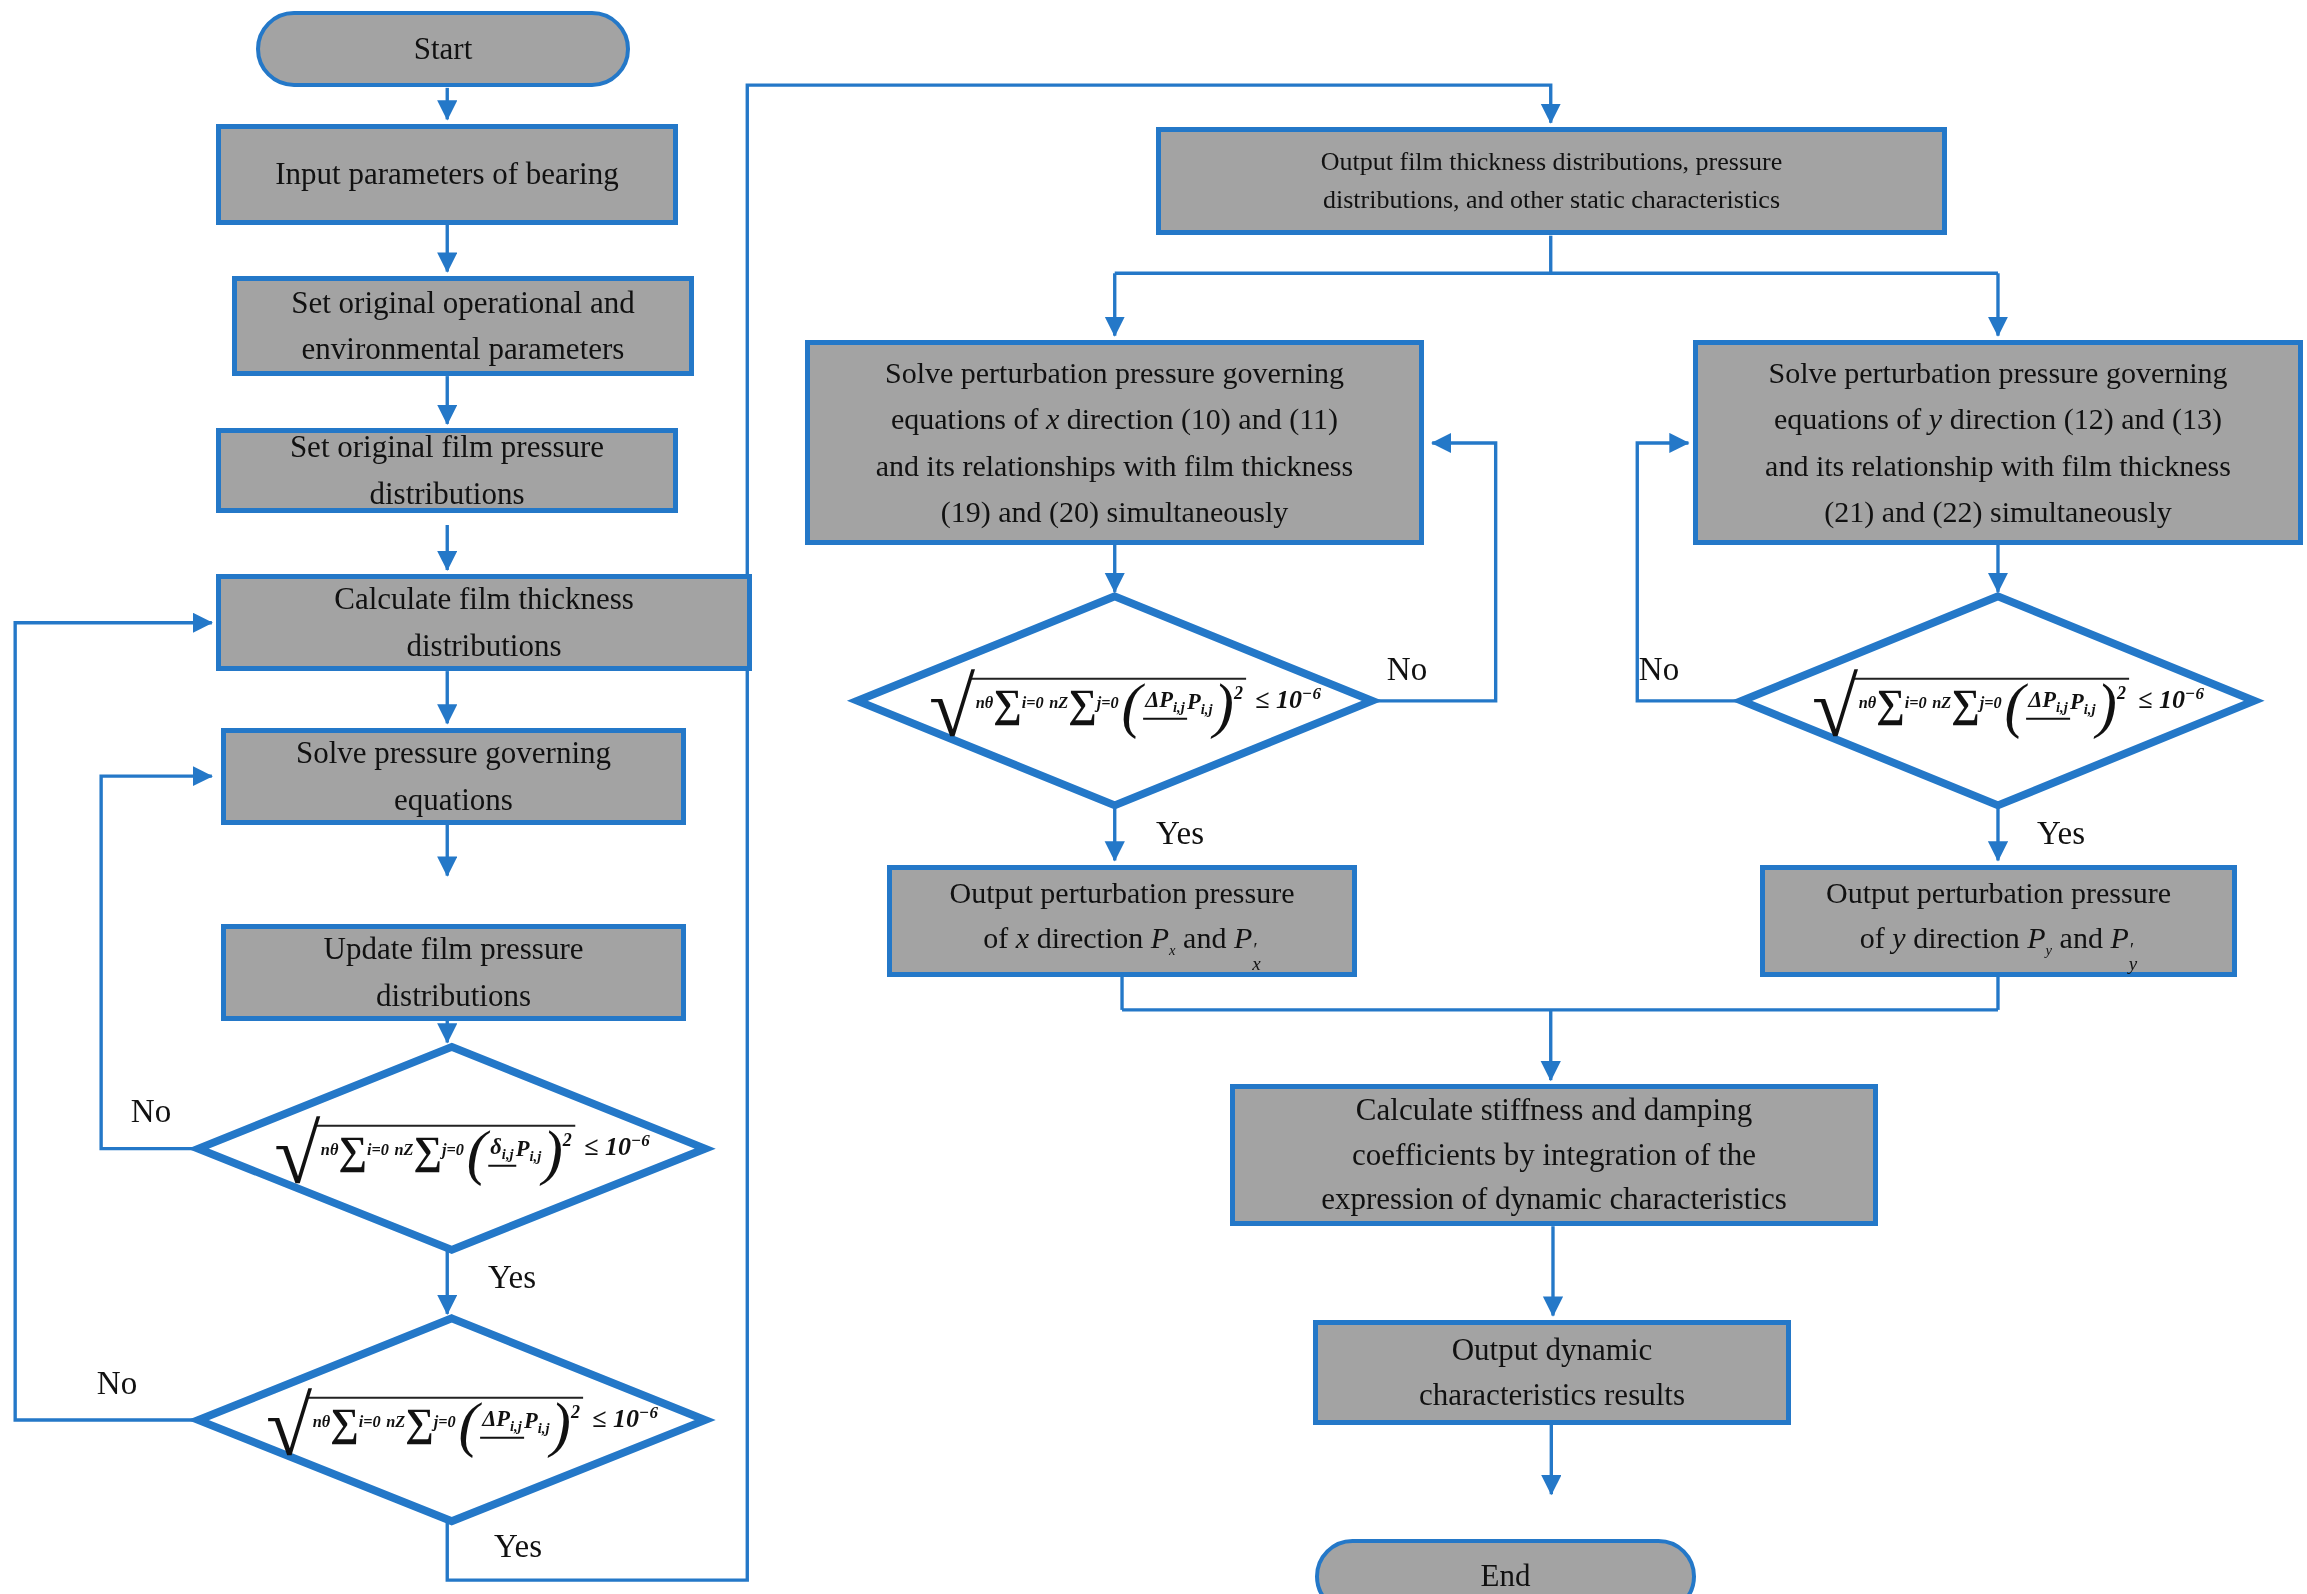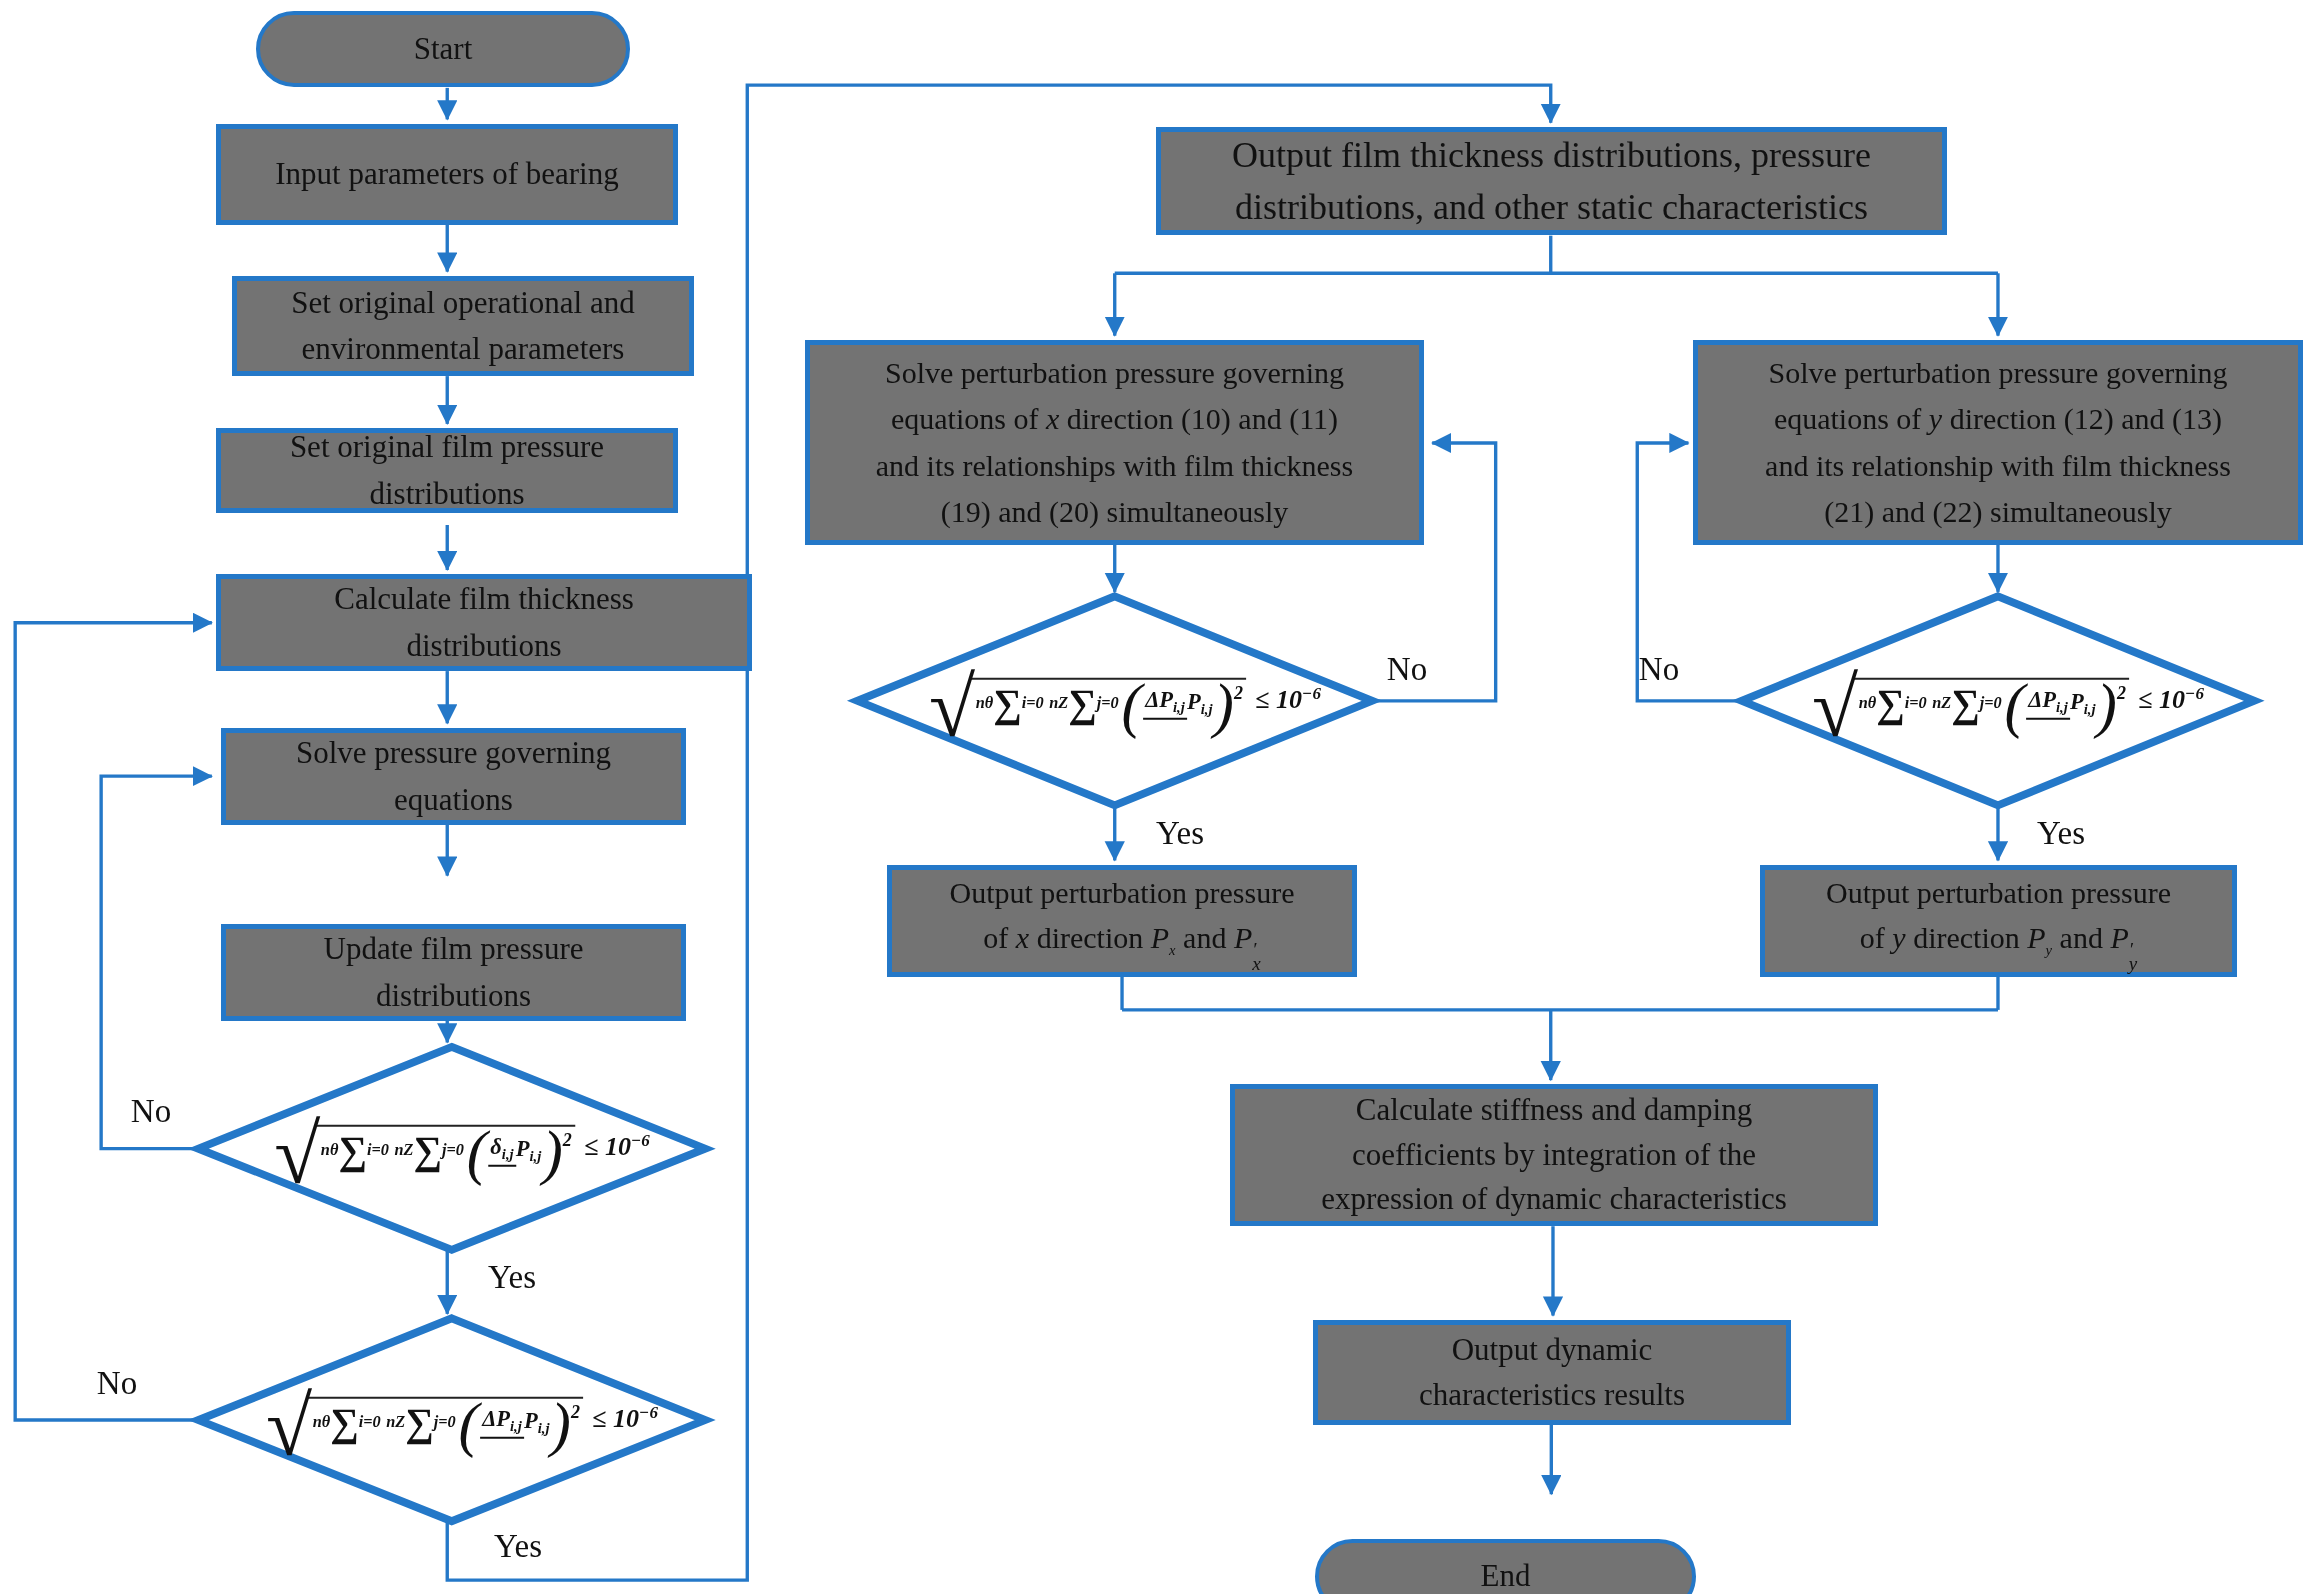--- a/index.html
+++ b/index.html
@@ -1,19 +1,19 @@
 <!DOCTYPE html>
 <html style="font-size:9px"><head>
 <meta charset="utf-8">
 <style>
   html,body{margin:0;padding:0;background:#ffffff;}
   .canvas{position:relative;width:2307px;height:1595px;background:#ffffff;overflow:hidden;
           font-family:"Liberation Serif",serif;color:#111111;}
   svg.wires{position:absolute;left:0;top:0;width:2307px;height:1595px;z-index:1;}
-  .node{position:absolute;box-sizing:border-box;background:#737373;border:5px solid #2478c8;
+  .node{position:absolute;box-sizing:border-box;background:#a3a3a3;border:5px solid #2478c8;
         display:flex;flex-direction:column;align-items:center;justify-content:center;
         text-align:center;font-size:31px;line-height:1.5;z-index:2;}
   .pill{border-radius:561px;border-width:4.5px;}
   .ln{display:block;white-space:nowrap;}
   .node i{font-style:italic;}
   .vsub{font-size:19px;font-style:italic;}
   .var-pp{display:inline-flex;flex-direction:column;align-items:flex-start;line-height:0.75;
           font-size:19px;font-style:italic;vertical-align:-7.9px;}
   .edge-label{position:absolute;transform:translate(-50%,-50%);font-size:33px;z-index:3;white-space:nowrap;}
   
@@ -114,21 +114,21 @@
   <div class="node" style="left:221px;top:728px;width:465px;height:97px;">
     <span class="ln">Solve pressure governing</span>
     <span class="ln">equations</span>
   </div>
 
   <div class="node" style="left:221px;top:924px;width:465px;height:97px;">
     <span class="ln">Update film pressure</span>
     <span class="ln">distributions</span>
   </div>
 
-  <div class="node" style="left:1156px;top:127px;width:791px;height:108px;font-size:36px;line-height:1.45;">
+  <div class="node" style="left:1156px;top:127px;width:791px;height:108px;font-size:26px;line-height:1.45;">
     <span class="ln">Output film thickness distributions, pressure</span>
     <span class="ln">distributions, and other static characteristics</span>
   </div>
 
   <div class="node" style="left:805px;top:340px;width:619px;height:205px;font-size:30px;line-height:1.55;">
     <span class="ln">Solve perturbation pressure governing</span>
     <span class="ln">
       <span>equations of </span><i>x</i><span> direction  (10) and (11)</span>
     </span>
     <span class="ln">and its relationships with film thickness</span>

